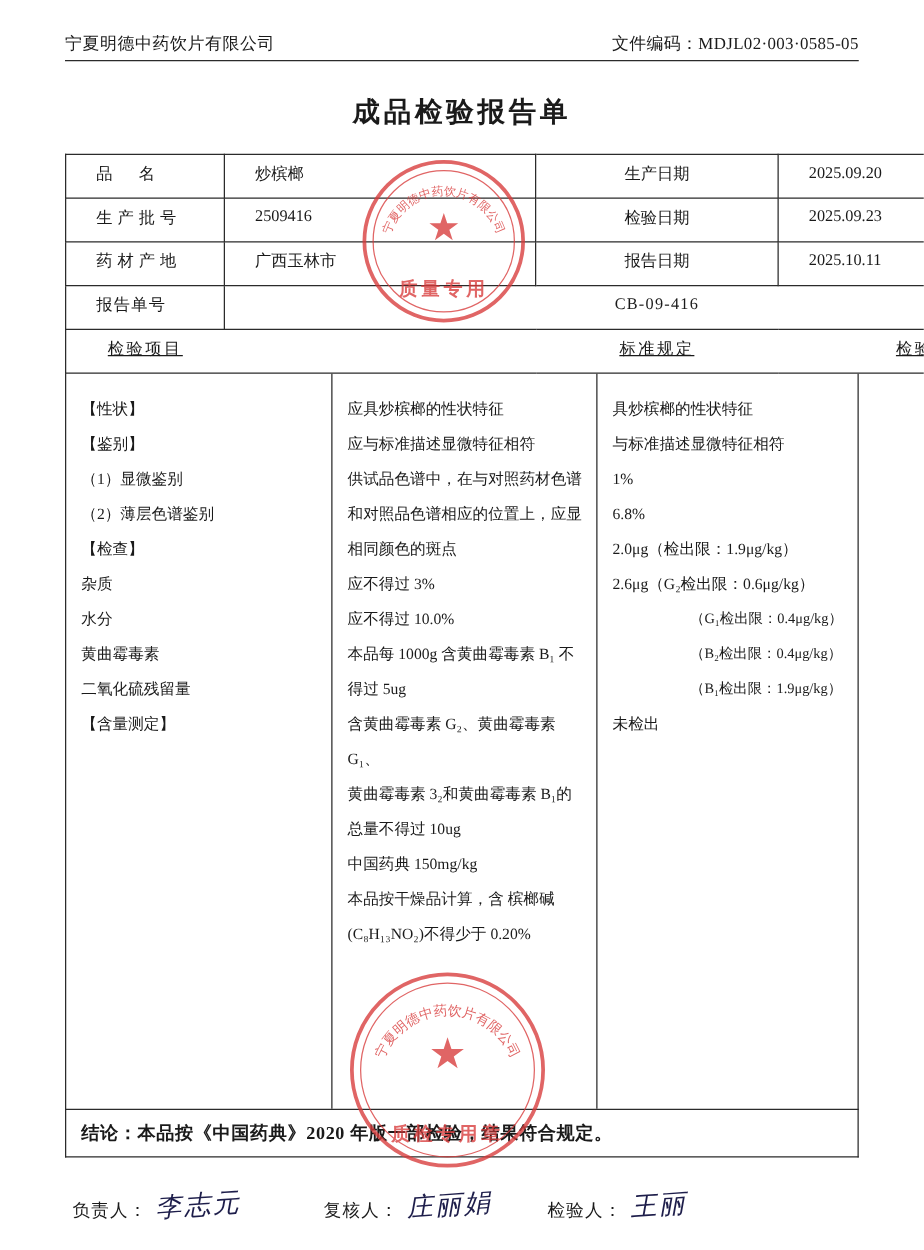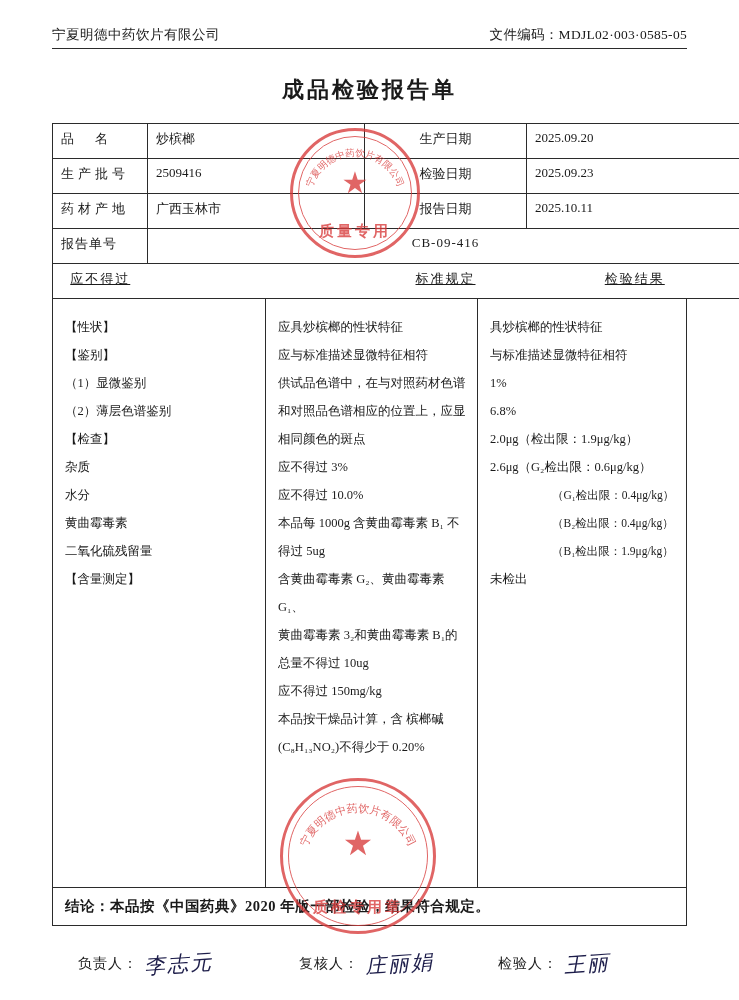--- a/index.html
+++ b/index.html
@@ -44,21 +44,21 @@
 
   
   table.report {
     width: 100%;
     border-collapse: collapse;
     table-layout: fixed;
     font-size: 13px;
   }
   table.report td {
     border: 1px solid #2b2b2b;
-    padding: 6px 8px;
+    padding: 6px 24px;
     vertical-align: top;
     height: 22px;
   }
   .c-label { width: 78px; text-align: left; letter-spacing: 4px; padding-left: 10px;}
   .c-val1 { width: 200px; }
   .c-label2 { width: 145px; text-align: center; }
   .c-val2 { width: 200px; padding-left: 14px;}
 
   .rpt-no-label { width: 78px; letter-spacing: 1px; }
   .rpt-no-val { text-align: center; letter-spacing: 1px; }
@@ -106,21 +106,21 @@
   }
 
   
   .sign-row {
     display: flex;
     align-items: flex-end;
     margin-top: 24px;
     font-size: 14px;
     padding-left: 6px;
   }
-  .sign-block { display: flex; align-items: center; margin-left: 20px; }
+  .sign-block { display: flex; align-items: flex-end; }
   .sign-label { letter-spacing: 1px; }
   .sign-name {
     font-family: "DejaVu Serif", serif;
     font-style: italic;
     font-size: 21px;
     color: #1d1d4a;
     margin-left: 6px;
     transform: rotate(-4deg);
     display: inline-block;
     letter-spacing: 2px;
@@ -205,21 +205,21 @@
       <td class="c-val1">广西玉林市</td>
       <td class="c-label2">报告日期</td>
       <td class="c-val2">2025.10.11</td>
     </tr>
     <tr>
       <td class="rpt-no-label">报告单号</td>
       <td class="rpt-no-val" colspan="3">CB-09-416</td>
     </tr>
     <tr class="colhead">
       <td colspan="1" style="border-right:none;">
-        <span class="u">应不得过</span>
+        <span class="u">检验项目</span>
       </td>
       <td style="border-left:none;border-right:none;"></td>
       <td style="border-left:none;border-right:none;">
         <span class="u">标准规定</span>
       </td>
       <td style="border-left:none;">
         <span class="u">检验结果</span>
       </td>
     </tr>
   </tbody>
@@ -260,21 +260,21 @@
       <div class="line"></div>
       <div class="line">应不得过 3%</div>
       <div class="line">应不得过 10.0%</div>
       <div class="line">本品每 1000g 含黄曲霉毒素 B₁ 不</div>
       <div class="line">得过 5ug</div>
       <div class="line">含黄曲霉毒素 G₂、黄曲霉毒素 G₁、</div>
       <div class="line">黄曲霉毒素 3₂和黄曲霉毒素 B₁的</div>
       <div class="line">总量不得过 10ug</div>
       <div class="line"></div>
       <div class="line"></div>
-      <div class="line">应不得过 150mg/kg</div>
+      <div class="line">中国药典 150mg/kg</div>
       <div class="line">本品按干燥品计算，含 槟榔碱</div>
       <div class="line">(C₈H₁₃NO₂)不得少于 0.20%</div>
     </div>
     <div class="col right">
       <div class="line"></div>
       <div class="line">具炒槟榔的性状特征</div>
       <div class="line"></div>
       <div class="line">与标准描述显微特征相符</div>
       <div class="line"></div>
       <div class="line"></div>

